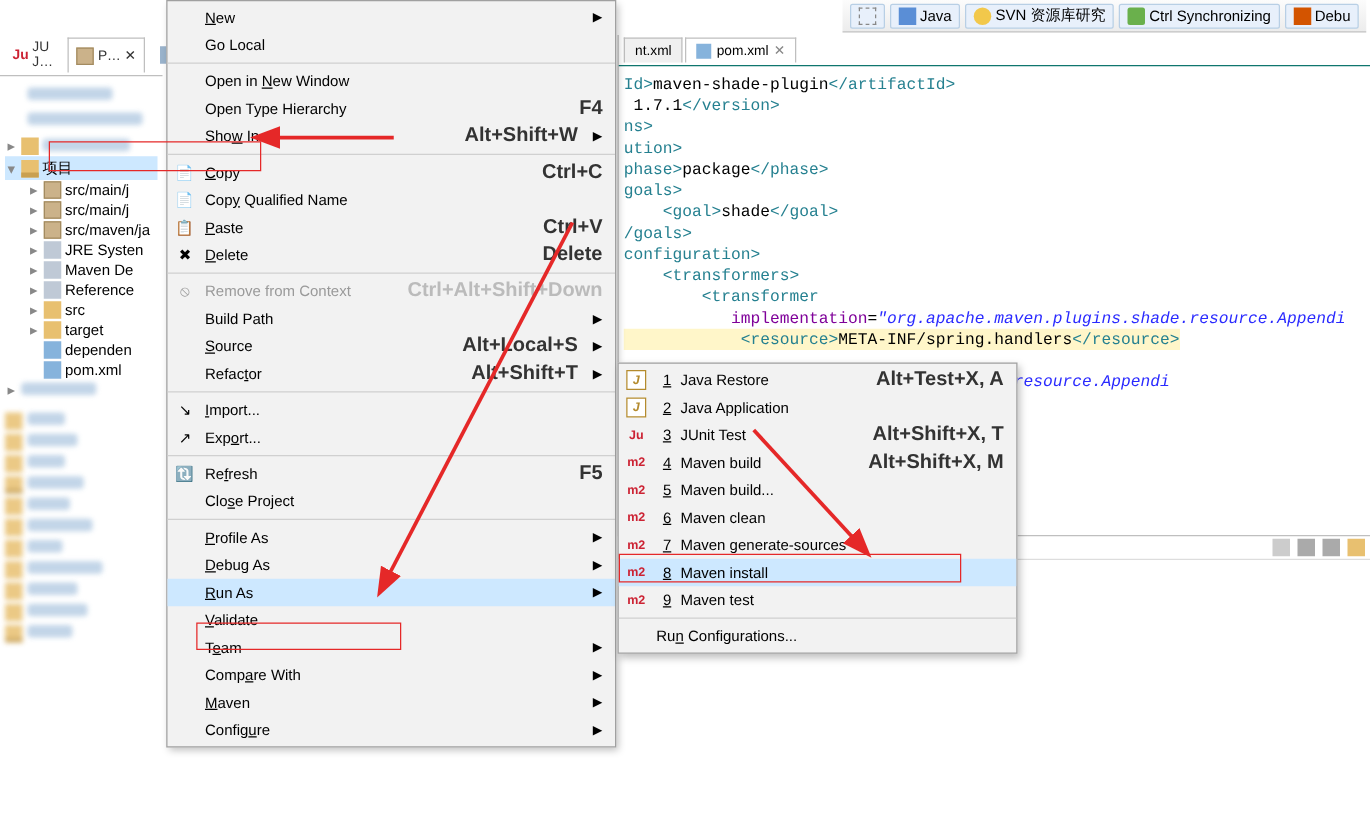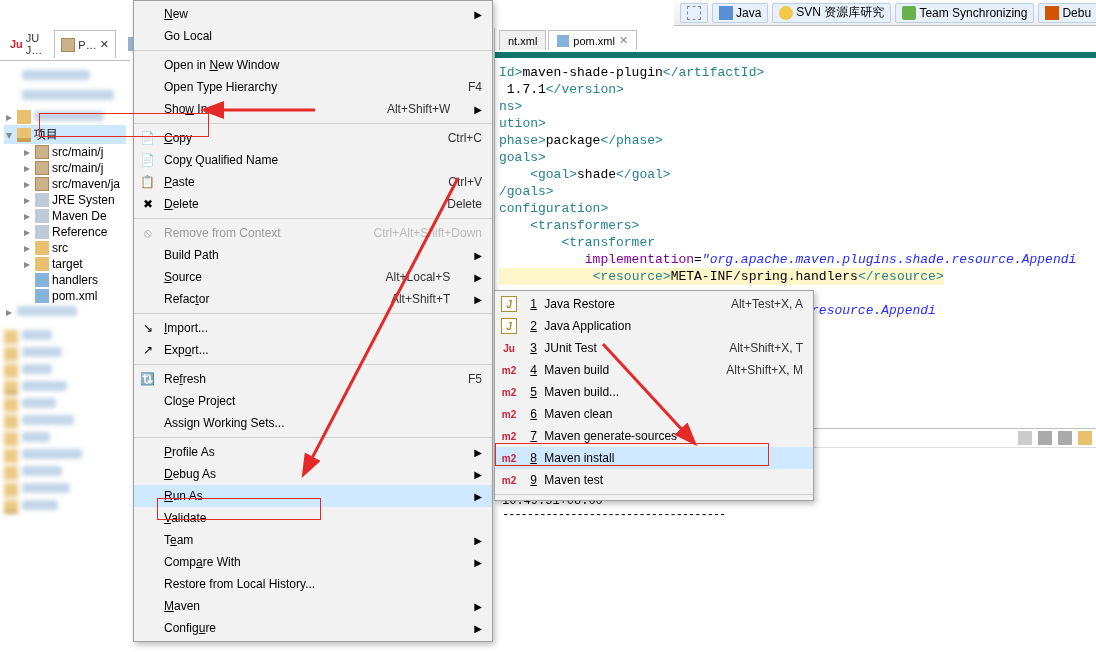--- a/index.html
+++ b/index.html
@@ -59,21 +59,21 @@
     .jar  { background:#bfc9d6; }
     .xml  { background:#86b3dc; }
     .tree-item.sel { background:#cde8ff; }
     .proj-label { color:#000; }
     
     .editor {
       position: absolute; left: 494px; top: 28px; right: 0; height: 400px;
       background:#fff; border-left:1px solid #bfbfbf;
     }
     .editor-tabs {
-      display:flex; gap:2px; border-bottom:6px solid #0f766e;
+      display:flex; gap:2px; border-bottom:1px solid #0f766e;
       padding:2px 4px;
     }
     .etab {
       padding:3px 8px; border:1px solid #bfbfbf; background:#f0f0f0;
       display:flex; align-items:center; gap:4px; font-size:11px;
       border-bottom:none;
     }
     .etab.active { background:#fff; }
     .etab .cx { color:#888; }
     .editor-body {
@@ -104,26 +104,26 @@
     }
     .console .sep { letter-spacing: -1px; }
     
     .menu1 {
       position:absolute; left:133px; top:0; width:360px;
       background:#f2f2f2; border:1px solid #a0a0a0;
       box-shadow: 2px 3px 6px rgba(0,0,0,.25);
       padding: 2px 0;
     }
     .mi {
-      display:flex; align-items:center; gap:20px;
+      display:flex; align-items:center; gap:8px;
       padding: 2px 10px 2px 30px; height:22px; position:relative;
       color:#000;
     }
     .mi.disabled { color:#9a9a9a; }
-    .mi .sc { margin-left:auto; color:#333; font-size:12px;}
+    .mi .sc { margin-left:auto; color:#333; font-size:16px;font-weight:bold;}
     .mi.disabled .sc { color:#bbb;}
     .mi .arw { margin-left:auto; font-size:10px; color:#000; }
     .mi.highlight { background:#cde8ff; }
     .mi .ic {
       position:absolute; left:6px; width:16px; height:16px;
       display:flex; align-items:center; justify-content:center;
     }
     .msep { height:0; border-top:1px solid #d0d0d0; margin:3px 0; }
     .u { text-decoration: underline; }
     
@@ -168,21 +168,21 @@
   <div class="persp java">
       <span class="ic"></span>
       <span>Java</span>
     </div>
   <div class="persp svn">
       <span class="ic"></span>
       <span>SVN 资源库研究</span>
     </div>
   <div class="persp team">
       <span class="ic"></span>
-      <span>Team Synchronizing</span>
+      <span>Ctrl Synchronizing</span>
     </div>
   <div class="persp debug">
       <span class="ic"></span>
       <span>Debu</span>
     </div>
 </div>
 
 <div class="tree">
   <div class="tree-tabs">
     <div class="tree-tab">
@@ -252,21 +252,21 @@
         <span>src</span>
       </div>
     <div class="tree-item" style="padding-left:18px">
         <span class="tw">▸</span>
         <span class="tic fld"></span>
         <span>target</span>
       </div>
     <div class="tree-item" style="padding-left:18px">
         <span class="tw">&nbsp;</span>
         <span class="tic xml"></span>
-        <span>handlers</span>
+        <span>dependen</span>
       </div>
     <div class="tree-item" style="padding-left:18px">
         <span class="tw">&nbsp;</span>
         <span class="tic xml"></span>
         <span>pom.xml</span>
       </div>
     <div class="tree-item">
         <span class="tw">▸</span>
         <span class="blur"><span class="blob" style="position:relative;display:inline-block;width:60px;height:10px;"></span></span>
       </div>
@@ -439,23 +439,20 @@
     </div>
   <div class="msep"></div>
   <div class="mi">
       <span class="ic">🔃</span>
       <span>Re<span class="u">f</span>resh</span>
       <span class="sc">F5</span>
     </div>
   <div class="mi">
       <span>Clo<span class="u">s</span>e Project</span>
     </div>
-  <div class="mi">
-      <span>Assign Working Sets...</span>
-    </div>
   <div class="msep"></div>
   <div class="mi">
       <span><span class="u">P</span>rofile As</span>
       <span class="arw">▶</span>
     </div>
   <div class="mi">
       <span><span class="u">D</span>ebug As</span>
       <span class="arw">▶</span>
     </div>
   <div class="mi highlight">
@@ -465,23 +462,20 @@
   <div class="mi">
       <span><span class="u">V</span>alidate</span>
     </div>
   <div class="mi">
       <span>T<span class="u">e</span>am</span>
       <span class="arw">▶</span>
     </div>
   <div class="mi">
       <span>Comp<span class="u">a</span>re With</span>
       <span class="arw">▶</span>
-    </div>
-  <div class="mi">
-      <span>Restore from Local History...</span>
     </div>
   <div class="mi">
       <span><span class="u">M</span>aven</span>
       <span class="arw">▶</span>
     </div>
   <div class="mi">
       <span>Config<span class="u">u</span>re</span>
       <span class="arw">▶</span>
     </div>
 </div>
@@ -520,20 +514,23 @@
     </div>
   <div class="mi highlight">
       <span class="m2ic mvn">m2</span>
       <span><span class="num u">8</span> <span>Maven install</span></span>
     </div>
   <div class="mi">
       <span class="m2ic mvn">m2</span>
       <span><span class="num u">9</span> <span>Maven test</span></span>
     </div>
   <div class="msep"></div>
+  <div class="mi">
+      <span>Ru<span class="u">n</span> Configurations...</span>
+    </div>
 </div>
 
 <div class="anno-red" style="left:39px; top:113px; width:170px; height:24px;"></div>
 <div class="anno-red" style="left:157px; top:498px; width:164px; height:22px;"></div>
 <div class="anno-red" style="left:495px; top:443px; width:274px; height:23px;"></div>
 
 <div class="arrow" style="left:210px; top:100px;">
   <svg width="110" height="22">
       <defs>
         <marker id="ah1" markerWidth="10" markerHeight="10" refX="2" refY="3" orient="auto">

